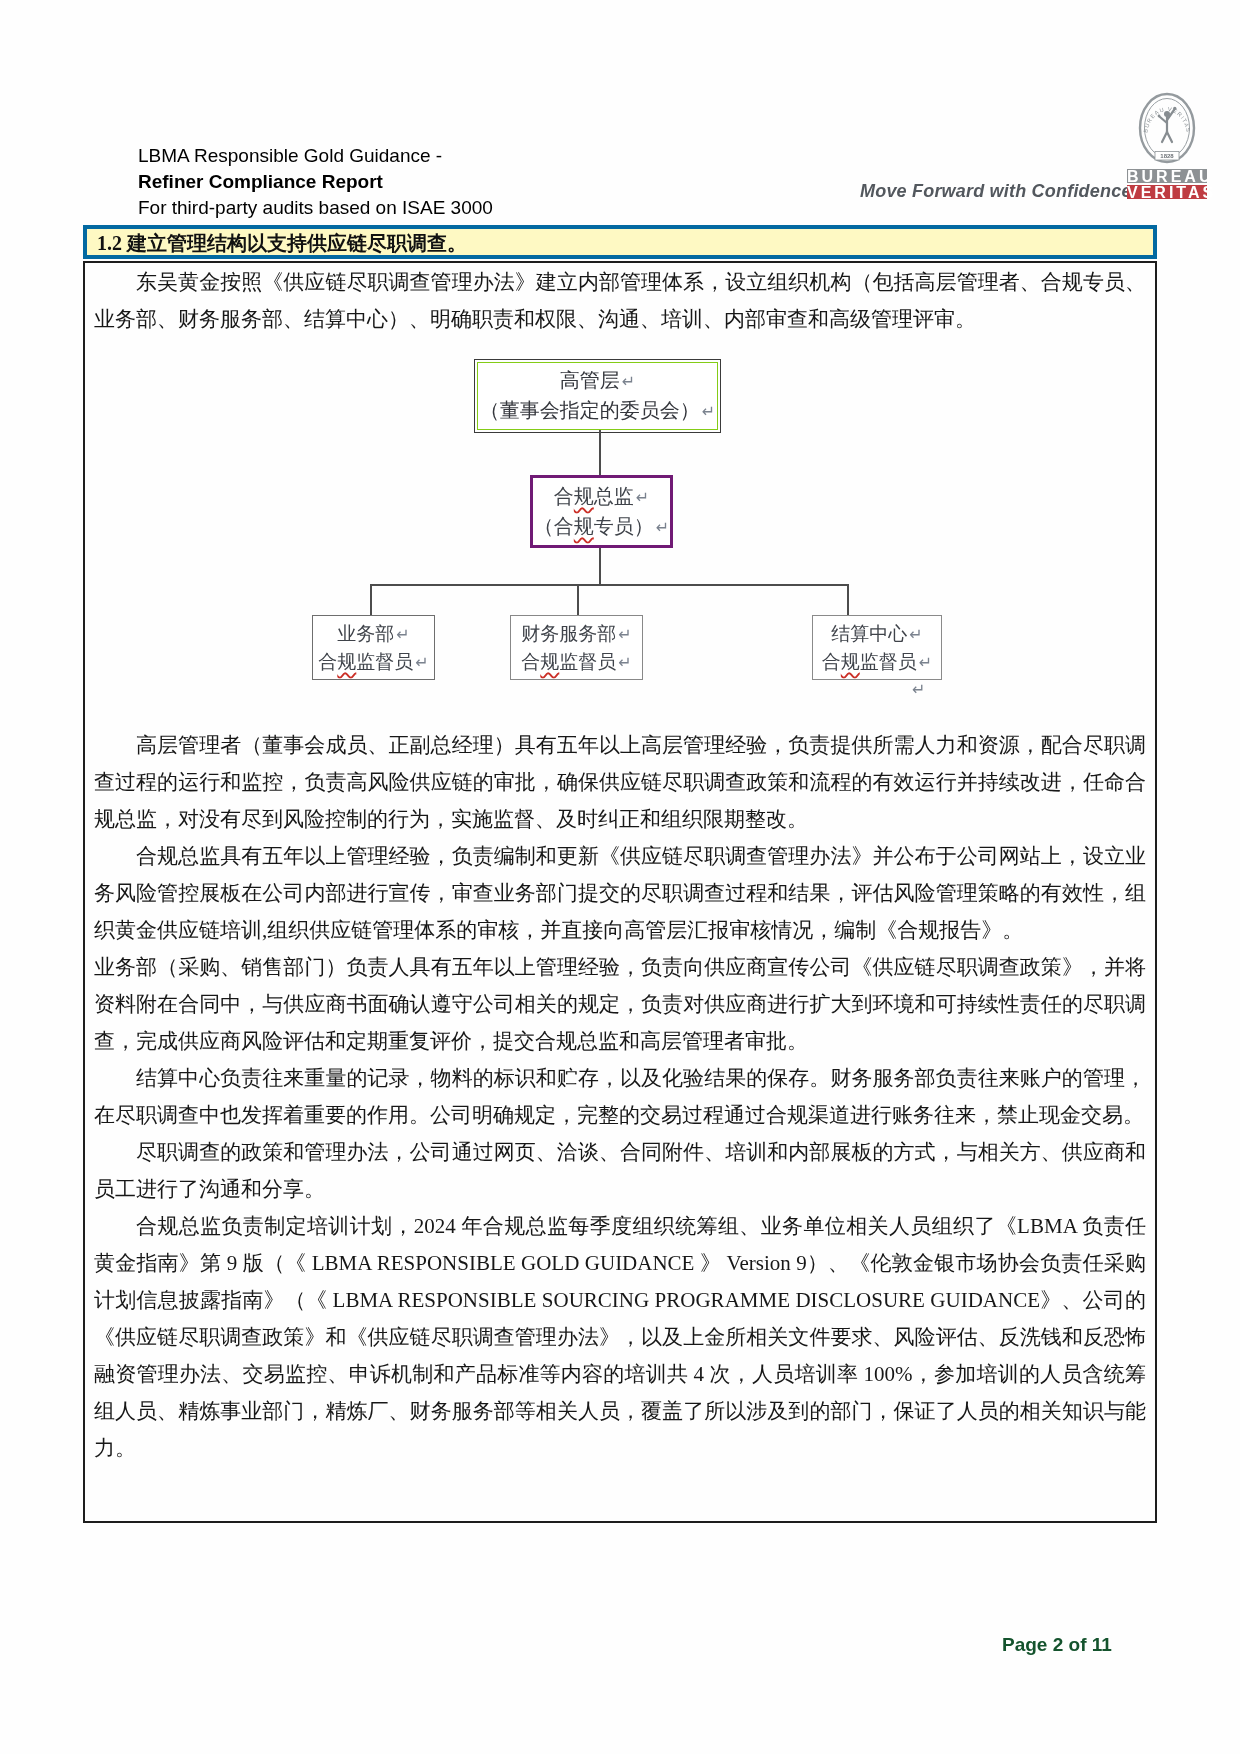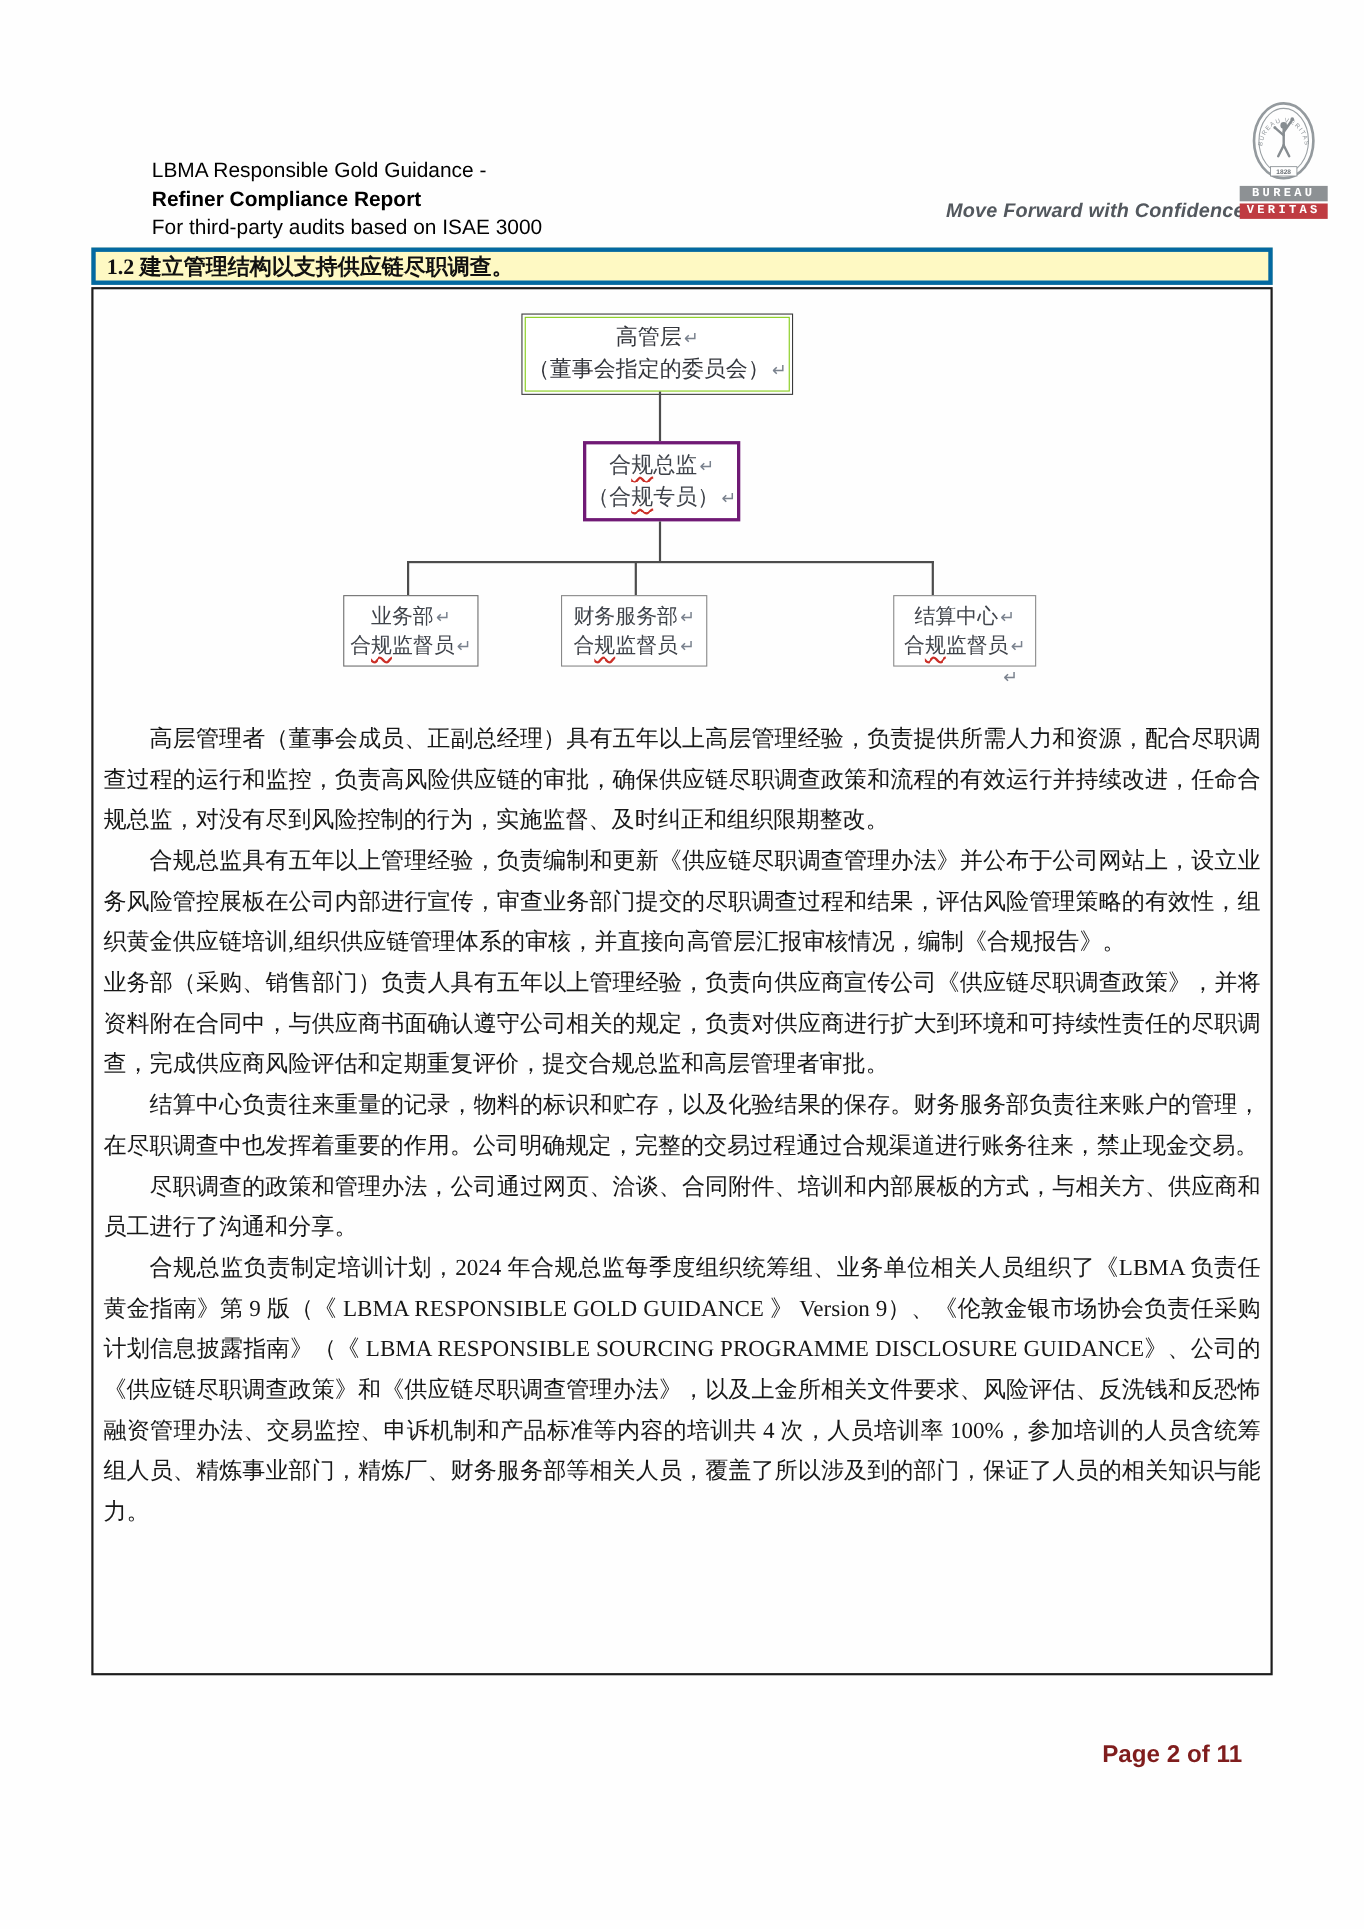--- a/index.html
+++ b/index.html
@@ -18,22 +18,22 @@
   }
   .slogan{
     position:absolute;left:860px;top:181px;
     font-family:"Liberation Sans","DejaVu Sans",sans-serif;
     font-size:18px;font-weight:bold;font-style:italic;color:#53585e;
     letter-spacing:.2px;
   }
   .logo{position:absolute;left:1127px;top:92px;width:80px;text-align:center;}
   .logo svg{display:block;margin:0 auto;}
   .logo-bar{
-    display:block;font-family:Liberation Mono, monospace;
-    font-weight:bold;font-size:11px;letter-spacing:3px;color:#ffffff;
+    display:block;font-family:Liberation Sans, sans-serif;
+    font-weight:bold;font-size:16px;letter-spacing:3px;color:#ffffff;
     padding:2px 0 1px;line-height:11px;
   }
   .bar-bureau{background:#8d9194;margin-top:5px;}
   .bar-veritas{background:#bf3c42;margin-top:2px;}
 
   
   .section-bar{
     position:absolute;left:83px;top:225px;width:1074px;height:34px;
     box-sizing:border-box;background:#fef9c3;border:4px solid #0369a1;
     font-weight:bold;font-size:20px;line-height:29px;padding-left:10px;
@@ -79,23 +79,23 @@
   .ret{color:#7a828e;font-size:16px;margin-left:2px;font-family:"DejaVu Sans",sans-serif;}
   .stray-ret{position:absolute;left:816px;top:338px;}
   .sq{
     text-decoration-line:underline;text-decoration-style:wavy;
     text-decoration-color:#cb2f27;text-decoration-thickness:2px;
     text-underline-offset:4px;
   }
 
   
   .footer{
-    position:absolute;left:1002px;top:1582px;
+    position:absolute;left:1002px;top:1634px;
     font-family:"Liberation Sans","DejaVu Sans",sans-serif;
-    font-size:22px;font-weight:600;color:#7f1d1d;
+    font-size:19px;font-weight:600;color:#14532d;
   }
 </style>
 </head>
 <body>
 
 <div class="page">
 
   <div class="doc-title">
     <div>LBMA Responsible Gold Guidance -</div>
     <div class="bold">Refiner Compliance Report</div>
@@ -126,20 +126,21 @@
       <text x="29" y="66.2" text-anchor="middle" font-family="Liberation Sans, sans-serif" font-weight="bold" font-size="6" fill="#6d7277">1828</text>
     </svg>
     <div class="logo-bar bar-bureau">BUREAU</div>
     <div class="logo-bar bar-veritas">VERITAS</div>
   </div>
 
   <div class="section-bar">1.2 建立管理结构以支持供应链尽职调查。</div>
 
   <div class="content-box">
 
+    <p>东吴黄金按照《供应链尽职调查管理办法》建立内部管理体系，设立组织机构（包括高层管理者、合规专员、业务部、财务服务部、结算中心）、明确职责和权限、沟通、培训、内部审查和高级管理评审。</p>
 
     <div class="org-chart">
       <div class="obox top-box">
         <div><span>高管层</span><span class="ret">↵</span></div>
         <div><span>（董事会指定的委员会）</span><span class="ret">↵</span></div>
       </div>
 
       <div class="vline vl-1"></div>
 
       <div class="obox middle-box">

